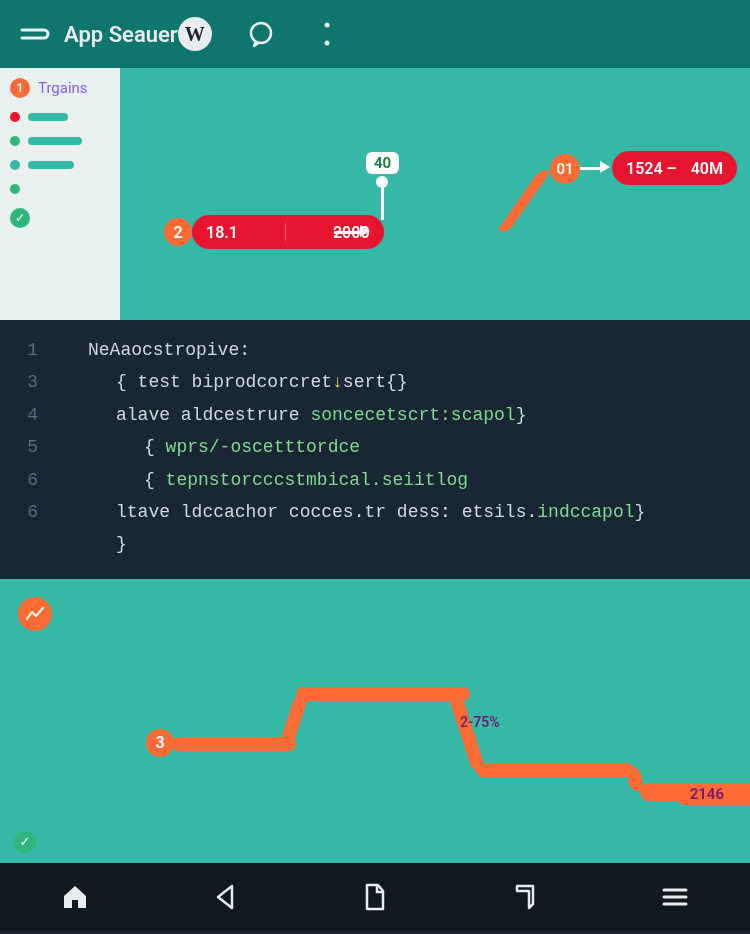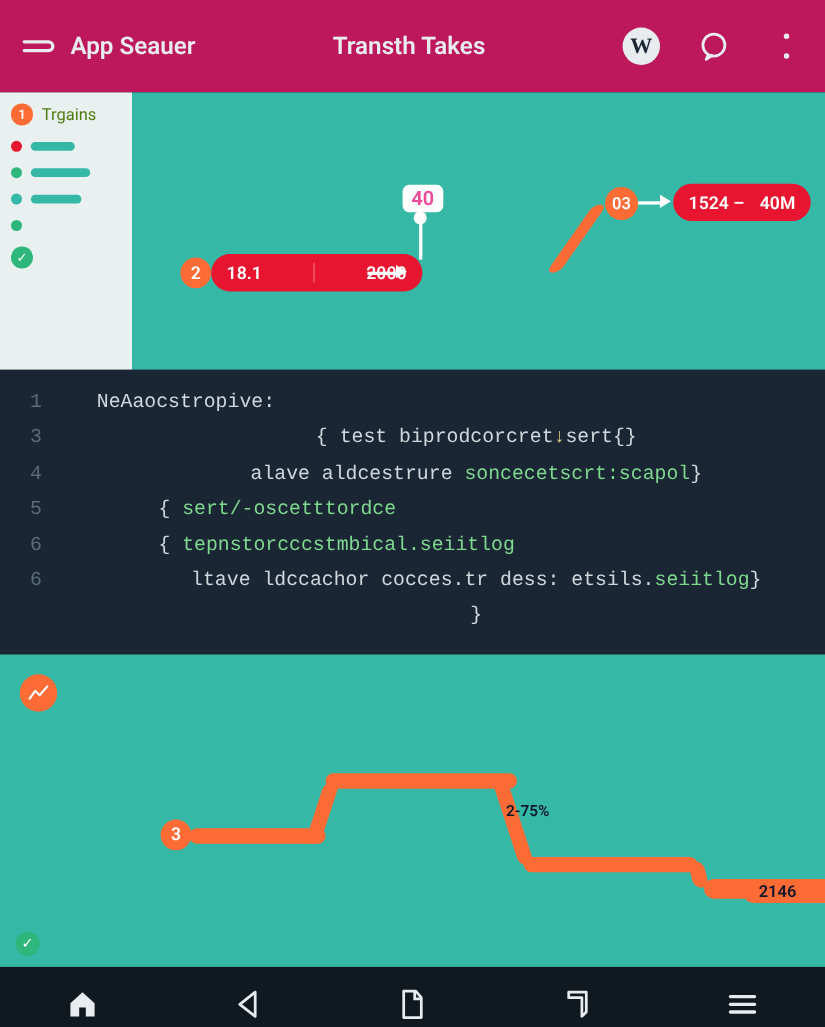--- a/index.html
+++ b/index.html
@@ -1,80 +1,79 @@
 <!DOCTYPE html>
 <html><head>
 <meta charset="utf-8">
 <style>
   * { box-sizing: border-box; margin: 0; padding: 0; }
   html, body { width: 750px; height: 934px; overflow: hidden; font-family: -apple-system, BlinkMacSystemFont, "Segoe UI", Roboto, sans-serif; background: #1a2634; }
   
   
-  .topbar { height: 84px; background: #be185d; display: flex; align-items: center; padding: 0 18px; color: #e8ecef; }
+  .topbar { height: 68px; background: #0f766e; display: flex; align-items: center; padding: 0 18px; color: #e8ecef; }
   .topbar .back { width: 34px; display:flex; align-items:center; justify-content:center; }
   .topbar .title-left { font-size: 22px; font-weight: 600; margin-left: 12px; flex: 0 0 auto; }
   .topbar .title-center { flex: 1; text-align: center; font-size: 22px; font-weight: 600; }
   .topbar .icons { display: flex; align-items: center; gap: 32px; }
   .icon-btn { width: 34px; height: 34px; display: flex; align-items: center; justify-content: center; color: #e8ecef; }
   .wp-circle { width: 34px; height: 34px; border-radius: 50%; background: #e8ecef; color: #1a2634; display:flex; align-items:center; justify-content:center; font-weight:700; font-size:20px; font-family: Georgia, serif; }
 
   
   .panel1 { display: flex; height: 252px; }
   .sidebar { width: 120px; background: #e8f0f0; padding: 10px 10px; }
   .sb-head { display:flex; align-items:center; gap:8px; margin-bottom: 14px; }
   .sb-num { width: 20px; height: 20px; border-radius: 50%; background: #ff6b35; color:#fff; font-size:12px; display:flex; align-items:center; justify-content:center; font-weight:600; }
-  .sb-head-text { font-size: 15px; color:#4d7c0f; }
+  .sb-head-text { font-size: 15px; color:#8b5cf6; }
   .sb-item { display:flex; align-items:center; gap:8px; margin: 14px 0; }
   .dot { width:10px; height:10px; border-radius:50%; }
   .bar { height:8px; border-radius:4px; background:#35b8a6; }
   .check { width:20px; height:20px; border-radius:50%; background:#2eb67d; color:#fff; display:flex; align-items:center; justify-content:center; font-size:12px; }
 
   .flow1 { flex:1; background:#35b8a6; position:relative; }
   .pill { position:absolute; background:#e7152f; color:#fff; border-radius:18px; height:34px; display:flex; align-items:center; padding:0 14px; gap:14px; font-size:16px; font-weight:600; }
   .pill .sep { width:1px; height:18px; background:rgba(255,255,255,.4); }
   .node-badge { position:absolute; background:#ff6b35; color:#fff; border-radius:50%; display:flex; align-items:center; justify-content:center; font-weight:600; }
-  .label-badge { position:absolute; background:#fff; color:#ec4899; border-radius:6px; padding:2px 8px; font-size:18px; font-weight:600; }
+  .label-badge { position:absolute; background:#fff; color:#15803d; border-radius:6px; padding:2px 8px; font-size:15px; font-weight:600; }
   .arrow-line { position:absolute; background:#fff; height:3px; }
   .arrow-head { position:absolute; width:0; height:0; border-top:6px solid transparent; border-bottom:6px solid transparent; border-left:10px solid #fff; }
   .vconn { position:absolute; width:3px; background:#fff; }
   .thick-line { position:absolute; background:#ff6b35; border-radius:6px; }
 
   
   .code { background:#1a2634; color:#cfd8dc; font-family: "SF Mono", Consolas, "Liberation Mono", monospace; font-size:18px; line-height:1.8; padding:14px 0 18px 0; display:flex; }
   .gutter { width:56px; text-align:right; color:#5a6b7a; padding-right:18px; user-select:none; }
   .gutter div { height: 32.4px; }
   .code-body { flex:1;margin-left:32px; }
   .code-body div { height: 32.4px; white-space:pre; }
-  .lvl2 { padding-left: 28px; text-align: center; }
+  .lvl2 { padding-left: 28px; }
   .lvl3 { padding-left: 56px; }
   .tok-g { color:#7ed98f; }
   .tok-y { color:#d9c97e; }
 
   
   .panel2 { background:#35b8a6; height:284px; position:relative; }
   .icon-circ { width:34px; height:34px; border-radius:50%; background:#ff6b35; color:#fff; display:flex; align-items:center; justify-content:center; position:absolute; }
   .p2-line { position:absolute; background:#ff6b35; }
-  .p2-badge { position:absolute; background:#ff6b35; color:#0f172a; border-radius:12px; padding:3px 10px; font-size:14px; font-weight:600; }
+  .p2-badge { position:absolute; background:#ff6b35; color:#701a75; border-radius:12px; padding:3px 10px; font-size:14px; font-weight:600; }
   .p2-check { position:absolute; bottom:10px; left:14px; width:22px; height:22px; border-radius:50%; background:#2eb67d; color:#fff; display:flex; align-items:center; justify-content:center; font-size:13px; }
 
   
   .nav { height:68px; background:#101820; display:flex; align-items:center; justify-content:space-around; color:#e8ecef; }
   .nav .nbtn { width:40px; height:40px; display:flex; align-items:center; justify-content:center; }
 </style>
 </head>
 <body>
 
 <div class="topbar">
   <div class="back icon-btn">
     <svg width="30" height="18" viewBox="0 0 30 18">
         <path d="M2 5 H24 A4 4 0 0 1 24 13 H2" fill="none" stroke="#e8ecef" stroke-width="3" stroke-linecap="round"></path>
       </svg>
   </div>
   <div class="title-left">App Seauer</div>
-  <div class="title-center">Transth Takes</div>
   <div class="icons">
     <div class="wp-circle">W</div>
     <div class="icon-btn">
       <svg width="28" height="28" viewBox="0 0 28 28">
           <circle cx="14" cy="13" r="10" fill="none" stroke="#e8ecef" stroke-width="2.5"></circle>
           <path d="M9 21 L7 26 L13 22" fill="none" stroke="#e8ecef" stroke-width="2.5" stroke-linejoin="round"></path>
         </svg>
     </div>
     <div class="icon-btn">
       <svg width="6" height="26" viewBox="0 0 6 26">
@@ -123,21 +122,21 @@
     <div class="arrow-line" style="left:214px; top:163px; width:26px;"></div>
     <div class="arrow-head" style="left:240px; top:157px;"></div>
 
     <div class="vconn" style="left:261px; top:118px; height:34px;"></div>
     <div class="node-badge" style="left:256px; top:108px; width:12px; height:12px; background:#fff;"></div>
     <div class="label-badge" style="left:246px; top:84px;">40</div>
 
 
     <div class="thick-line" style="left:398px; top:102px; width:12px; height:62px; transform:skewX(-35deg);"></div>
 
-    <div class="node-badge" style="left:430px; top:86px; width:30px; height:30px; font-size:15px;">03</div>
+    <div class="node-badge" style="left:430px; top:86px; width:30px; height:30px; font-size:15px;">01</div>
 
     <div class="arrow-line" style="left:460px; top:99px; width:20px;"></div>
     <div class="arrow-head" style="left:480px; top:93px;"></div>
 
     <div class="pill" style="left:492px; top:83px;justify-content:flex-end;">
       <span>1524 –</span>
       <span>40M</span>
     </div>
   </div>
 </div>
@@ -149,23 +148,23 @@
       <div>4</div>
       <div>5</div>
       <div>6</div>
       <div>6</div>
       <div></div>
     </div>
   <div class="code-body" id="code-body">
       <div>NeAaocstropive:</div>
       <div class="lvl2">{ test biprodcorcret<span class="tok-y">↓</span>sert{}</div>
       <div class="lvl2">alave aldcestrure <span class="tok-g">soncecetscrt:scapol</span>}</div>
-      <div class="lvl3">{ <span class="tok-g">sert/-oscetttordce</span></div>
+      <div class="lvl3">{ <span class="tok-g">wprs/-oscetttordce</span></div>
       <div class="lvl3">{ <span class="tok-g">tepnstorcccstmbical.seiitlog</span></div>
-      <div class="lvl2">ltave ldccachor cocces.tr dess: etsils.<span class="tok-g">seiitlog</span>}</div>
+      <div class="lvl2">ltave ldccachor cocces.tr dess: etsils.<span class="tok-g">indccapol</span>}</div>
       <div class="lvl2">}</div>
     </div>
 </div>
 
 <div class="panel2">
   <div class="icon-circ" style="left:18px; top:18px;">
     <svg width="20" height="14" viewBox="0 0 20 14">
         <path d="M2 12 L7 5 L11 9 L18 1" fill="none" stroke="#fff" stroke-width="2" stroke-linecap="round" stroke-linejoin="round"></path>
       </svg>
   </div>

